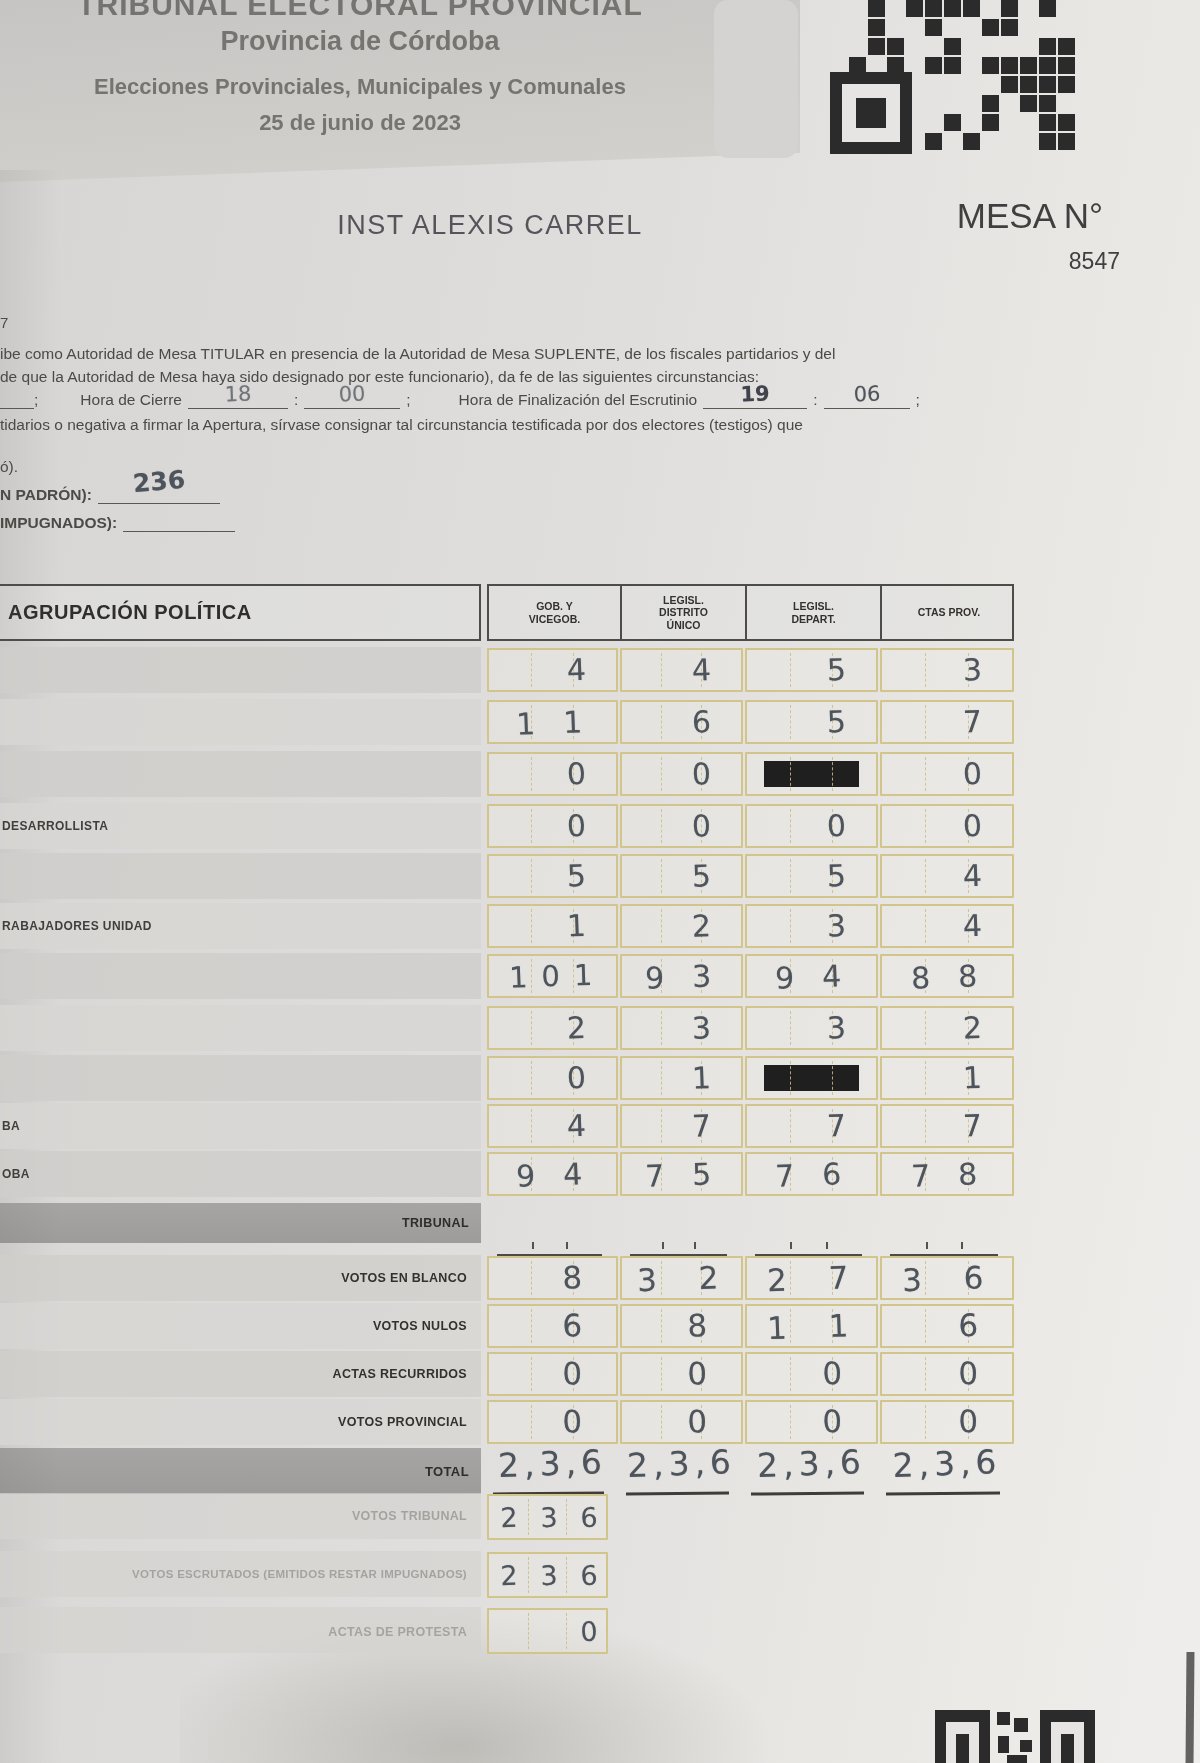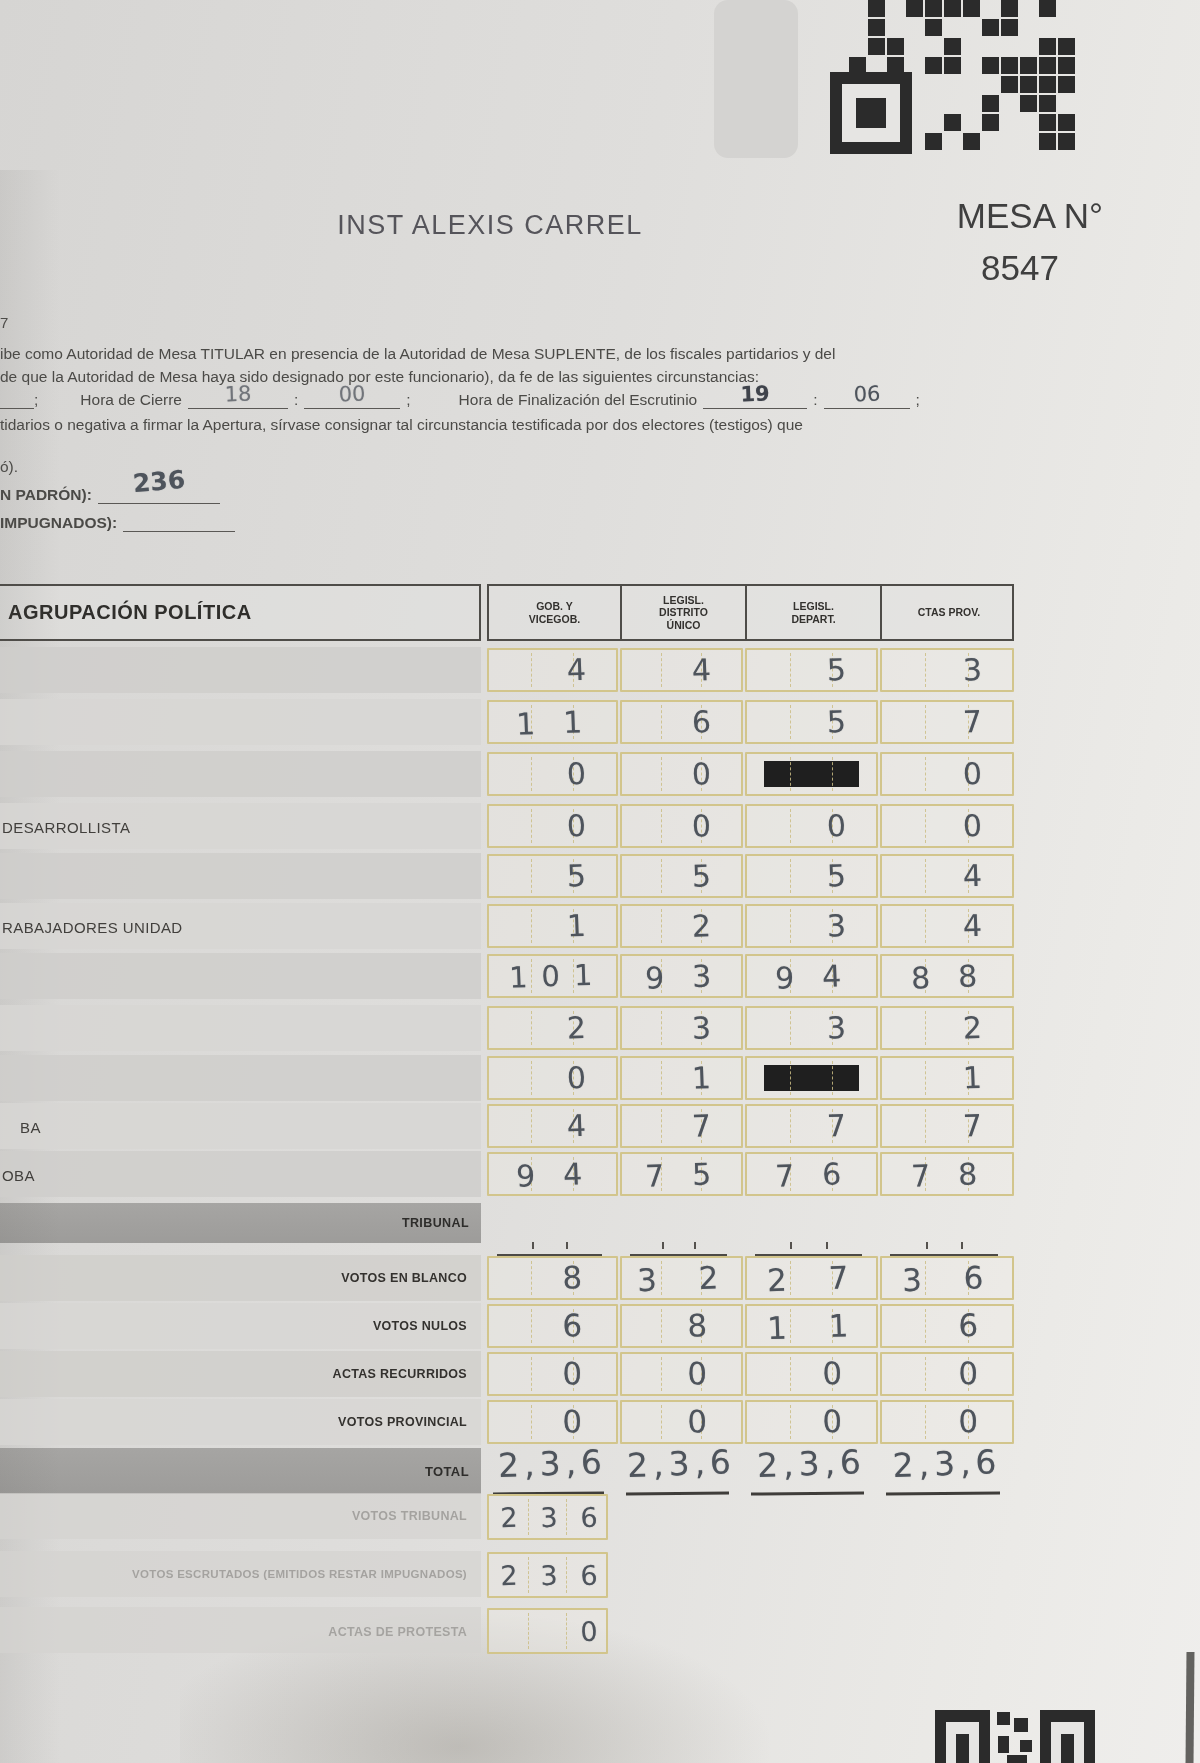--- a/index.html
+++ b/index.html
@@ -22,21 +22,21 @@
         display:flex;align-items:center;justify-content:center;border-radius:1px;}
   .cell .div1,.cell .div2{position:absolute;top:3px;bottom:3px;border-left:1px dashed #ccbe85;opacity:.85;}
   .cell .div1{left:33%;} .cell .div2{left:66%;}
   .hw-1{width:100%;display:flex;justify-content:flex-end;padding-right:30px;box-sizing:border-box;font-size:30px;}
   .hw-2{letter-spacing:28px;margin-left:22px;font-size:30px;}
   .hw-3{letter-spacing:14px;margin-left:10px;font-size:29px;}
   .sum-1{width:100%;display:flex;justify-content:flex-end;padding-right:34px;box-sizing:border-box;font-size:31px;}
   .sum-2{letter-spacing:42px;margin-left:34px;font-size:31px;}
   .redact{width:74%;height:26px;background:#1f1f1f;}
   .stripe{left:0;width:481px;}
-  .rowname{font-size:15px;font-weight:normal;color:#413f3c;letter-spacing:.4px;}
+  .rowname{font-size:12px;font-weight:bold;color:#413f3c;letter-spacing:.4px;}
   
   .hdrbox{box-sizing:border-box;border:2px solid #4e4c48;background:rgba(226,225,223,.5);}
   .colhdr{position:absolute;top:0;bottom:0;display:flex;align-items:center;justify-content:center;
           text-align:center;font-size:10.5px;font-weight:bold;color:#33312e;white-space:pre-line;
           line-height:1.2;border-right:2px solid #4e4c48;box-sizing:border-box;}
   .colhdr:last-child{border-right:none;}
   .greybar{left:-8px;width:489px;background:linear-gradient(#a6a5a3,#9d9c9a);display:flex;
            align-items:center;justify-content:flex-end;padding-right:12px;box-sizing:border-box;}
   .greybar span{font-size:12.5px;font-weight:bold;color:#2e2d2b;letter-spacing:.4px;}
   .sumlabel{left:0;width:467px;text-align:right;font-weight:bold;color:#33312e;font-size:12.5px;letter-spacing:.3px;}
@@ -44,20 +44,26 @@
   .blankline .hw{position:absolute;left:0;right:0;top:-12px;text-align:center;font-size:21px;}
   .ticku{position:absolute;width:2px;height:7px;top:-6px;background:#55524e;}
   .shadow1{pointer-events:none;}
   svg{display:block;}
 </style>
 </head>
 <body>
 
 <div id="page">
 
+  <div id="topband" class="abs">
+    <div class="abs hline faded" style="left:20px;top:-12px;font-size:30px;font-weight:bold;letter-spacing:1px;">TRIBUNAL ELECTORAL PROVINCIAL</div>
+    <div class="abs hline faded" style="left:20px;top:26px;font-size:27px;font-weight:bold;">Provincia de Córdoba</div>
+    <div class="abs hline faded" style="left:20px;top:74px;font-size:22px;font-weight:bold;">Elecciones Provinciales, Municipales y Comunales</div>
+    <div class="abs hline faded" style="left:20px;top:110px;font-size:22px;font-weight:bold;">25 de junio de 2023</div>
+  </div>
   <div id="stickeredge" class="abs"></div>
 
   <div class="abs" style="left:830px;top:0;width:248px;height:158px;" id="qrtop">
       <svg width="248" height="158">
         <rect x="19" y="57" width="17" height="17" fill="#2b2b2b"></rect>
         <rect x="38" y="0" width="17" height="17" fill="#2b2b2b"></rect>
         <rect x="38" y="19" width="17" height="17" fill="#2b2b2b"></rect>
         <rect x="38" y="38" width="17" height="17" fill="#2b2b2b"></rect>
         <rect x="57" y="38" width="17" height="17" fill="#2b2b2b"></rect>
         <rect x="57" y="57" width="17" height="17" fill="#2b2b2b"></rect>
@@ -96,21 +102,21 @@
         <rect x="228" y="114" width="17" height="17" fill="#2b2b2b"></rect>
         <rect x="228" y="133" width="17" height="17" fill="#2b2b2b"></rect>
         <rect x="0" y="72" width="82" height="82" fill="#2b2b2b"></rect>
         <rect x="12" y="84" width="58" height="58" fill="#e6e5e3"></rect>
         <rect x="26" y="98" width="30" height="30" fill="#2b2b2b"></rect>
       </svg>
     </div>
 
   <div class="abs printed" style="left:920px;top:196px;width:220px;text-align:center;font-size:35px;color:#3f3f3f;">MESA N°</div>
   <div class="abs printed" style="left:240px;top:210px;width:500px;text-align:center;font-size:27px;letter-spacing:1.5px;color:#55545a;">INST ALEXIS CARREL</div>
-  <div class="abs printed" style="left:920px;top:248px;width:200px;text-align:center;font-size:35px;color:#3f3f3f;">8547</div>
+  <div class="abs printed" style="left:920px;top:248px;width:200px;text-align:right;font-size:23px;color:#3f3f3f;">8547</div>
 
   <div class="abs printed" style="left:0;top:314px;font-size:15px;">7</div>
 
   <div class="abs printed" style="left:0;top:345px;width:1070px;font-size:15.5px;white-space:nowrap;overflow:hidden;">ibe como Autoridad de Mesa TITULAR en presencia de la Autoridad de Mesa SUPLENTE, de los fiscales partidarios y del</div>
   <div class="abs printed" style="left:0;top:368px;width:1070px;font-size:15.5px;white-space:nowrap;overflow:hidden;">de que la Autoridad de Mesa haya sido designado por este funcionario), da fe de las siguientes circunstancias:</div>
 
   <div class="abs printed" style="left:0;top:391px;width:1075px;font-size:15.5px;display:flex;align-items:flex-end;white-space:nowrap;">
     <span class="blankline" style="width:34px;"></span>
     <span>;</span>
     <span style="width:42px;"></span>
@@ -383,21 +389,21 @@
       <div class="div1"></div>
       <div class="div2"></div>
       <div class="redact"></div>
     </div>
     <div class="abs cell" style="left: 880px; top: 1056px; width: 134px; height: 44px;">
       <div class="div1"></div>
       <div class="div2"></div>
       <span class="hw hw-1">1</span>
     </div>
     <div class="abs stripe" style="left: 0px; top: 1103px; width: 481px; height: 46px; background: rgb(215, 214, 211); opacity: 0.85;"></div>
-    <div class="abs rowname printed" style="left: 20px; top: 1119px; width: 470px;">BA</div>
+    <div class="abs rowname printed" style="left: 2px; top: 1119px; width: 470px;">BA</div>
     <div class="abs cell" style="left: 487px; top: 1104px; width: 131px; height: 44px;">
       <div class="div1"></div>
       <div class="div2"></div>
       <span class="hw hw-1">4</span>
     </div>
     <div class="abs cell" style="left: 620px; top: 1104px; width: 123px; height: 44px;">
       <div class="div1"></div>
       <div class="div2"></div>
       <span class="hw hw-1">7</span>
     </div>

